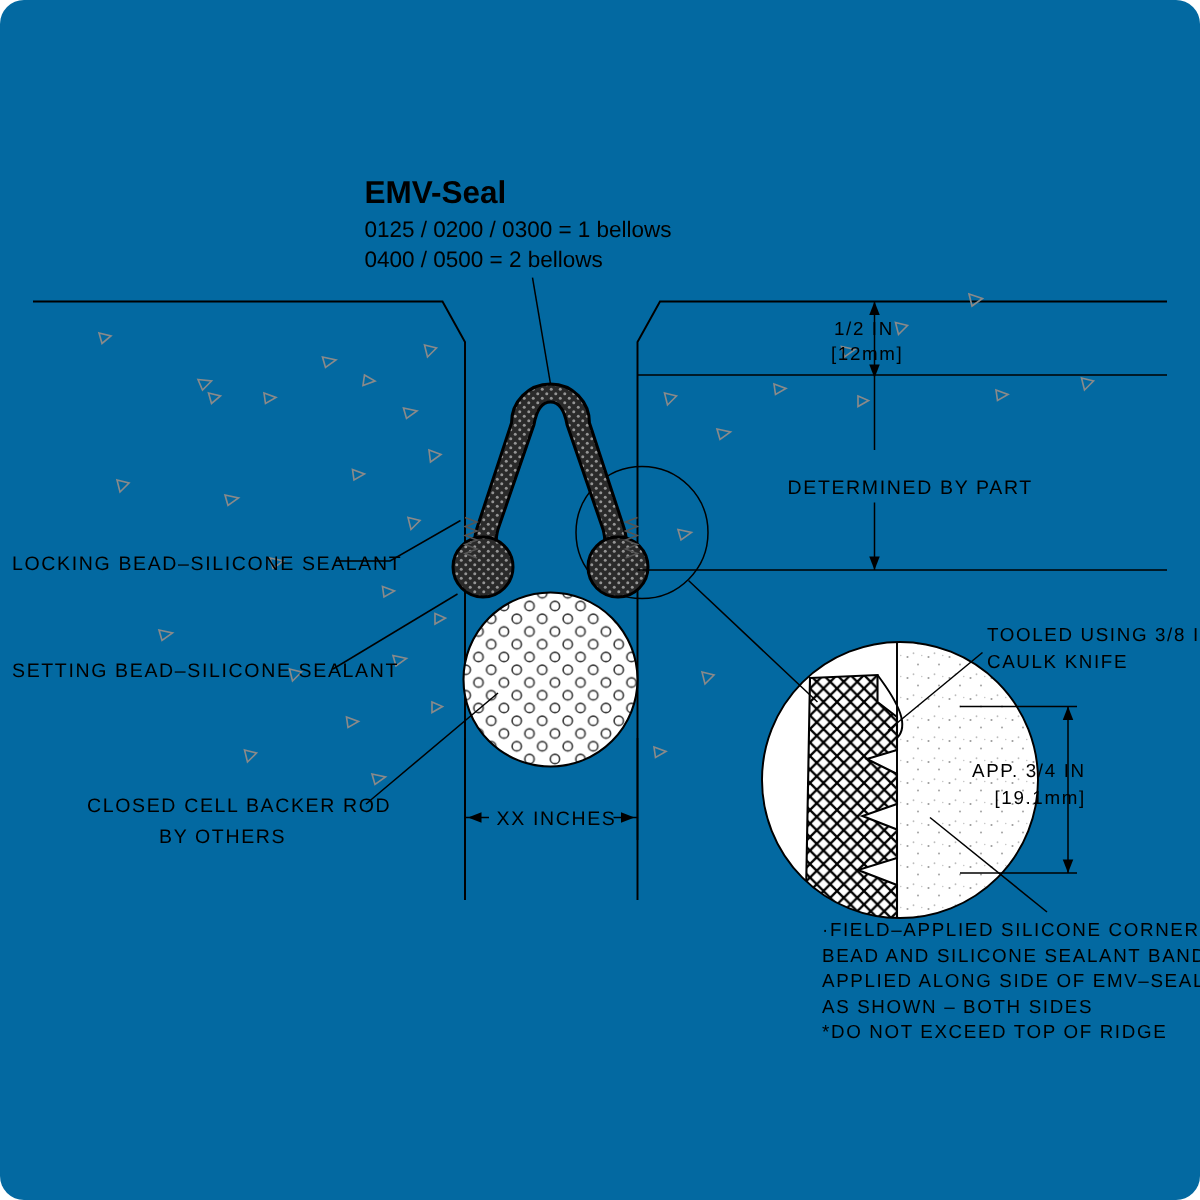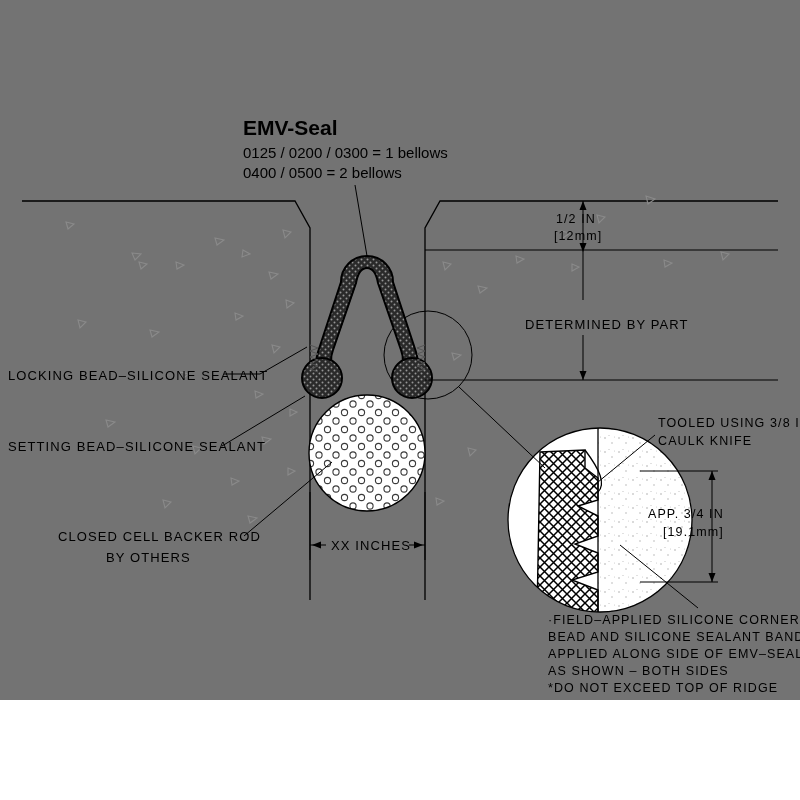--- a/index.html
+++ b/index.html
@@ -1,17 +1,17 @@
 <!DOCTYPE html>
 <html><head>
 <meta charset="utf-8">
 <style>
   html,body{margin:0;padding:0;background:#ffffff;}
-  #stage{position:relative;width:800px;height:700px;background:#737373;
-         font-family:"Liberation Sans",sans-serif;overflow:hidden;}
+  #stage{position:relative;width:800px;height:800px;background:#0369a1;
+         font-family:"Liberation Sans",sans-serif;overflow:hidden;border-radius:16px;}
   svg{display:block;}
   .cadtext{font-family:"Liberation Sans",sans-serif;font-size:13px;fill:#000;
            letter-spacing:1.1px;}
   .cadtext.small{font-size:12.5px;}
   .titlebold{font-family:"Liberation Sans",sans-serif;font-weight:bold;
              font-size:21px;fill:#000;letter-spacing:0px;}
   .titlesub{font-family:"Liberation Sans",sans-serif;font-size:15px;fill:#000;
             letter-spacing:0px;}
   .ln{stroke:#000;fill:none;}
   .thin{stroke-width:1;}

